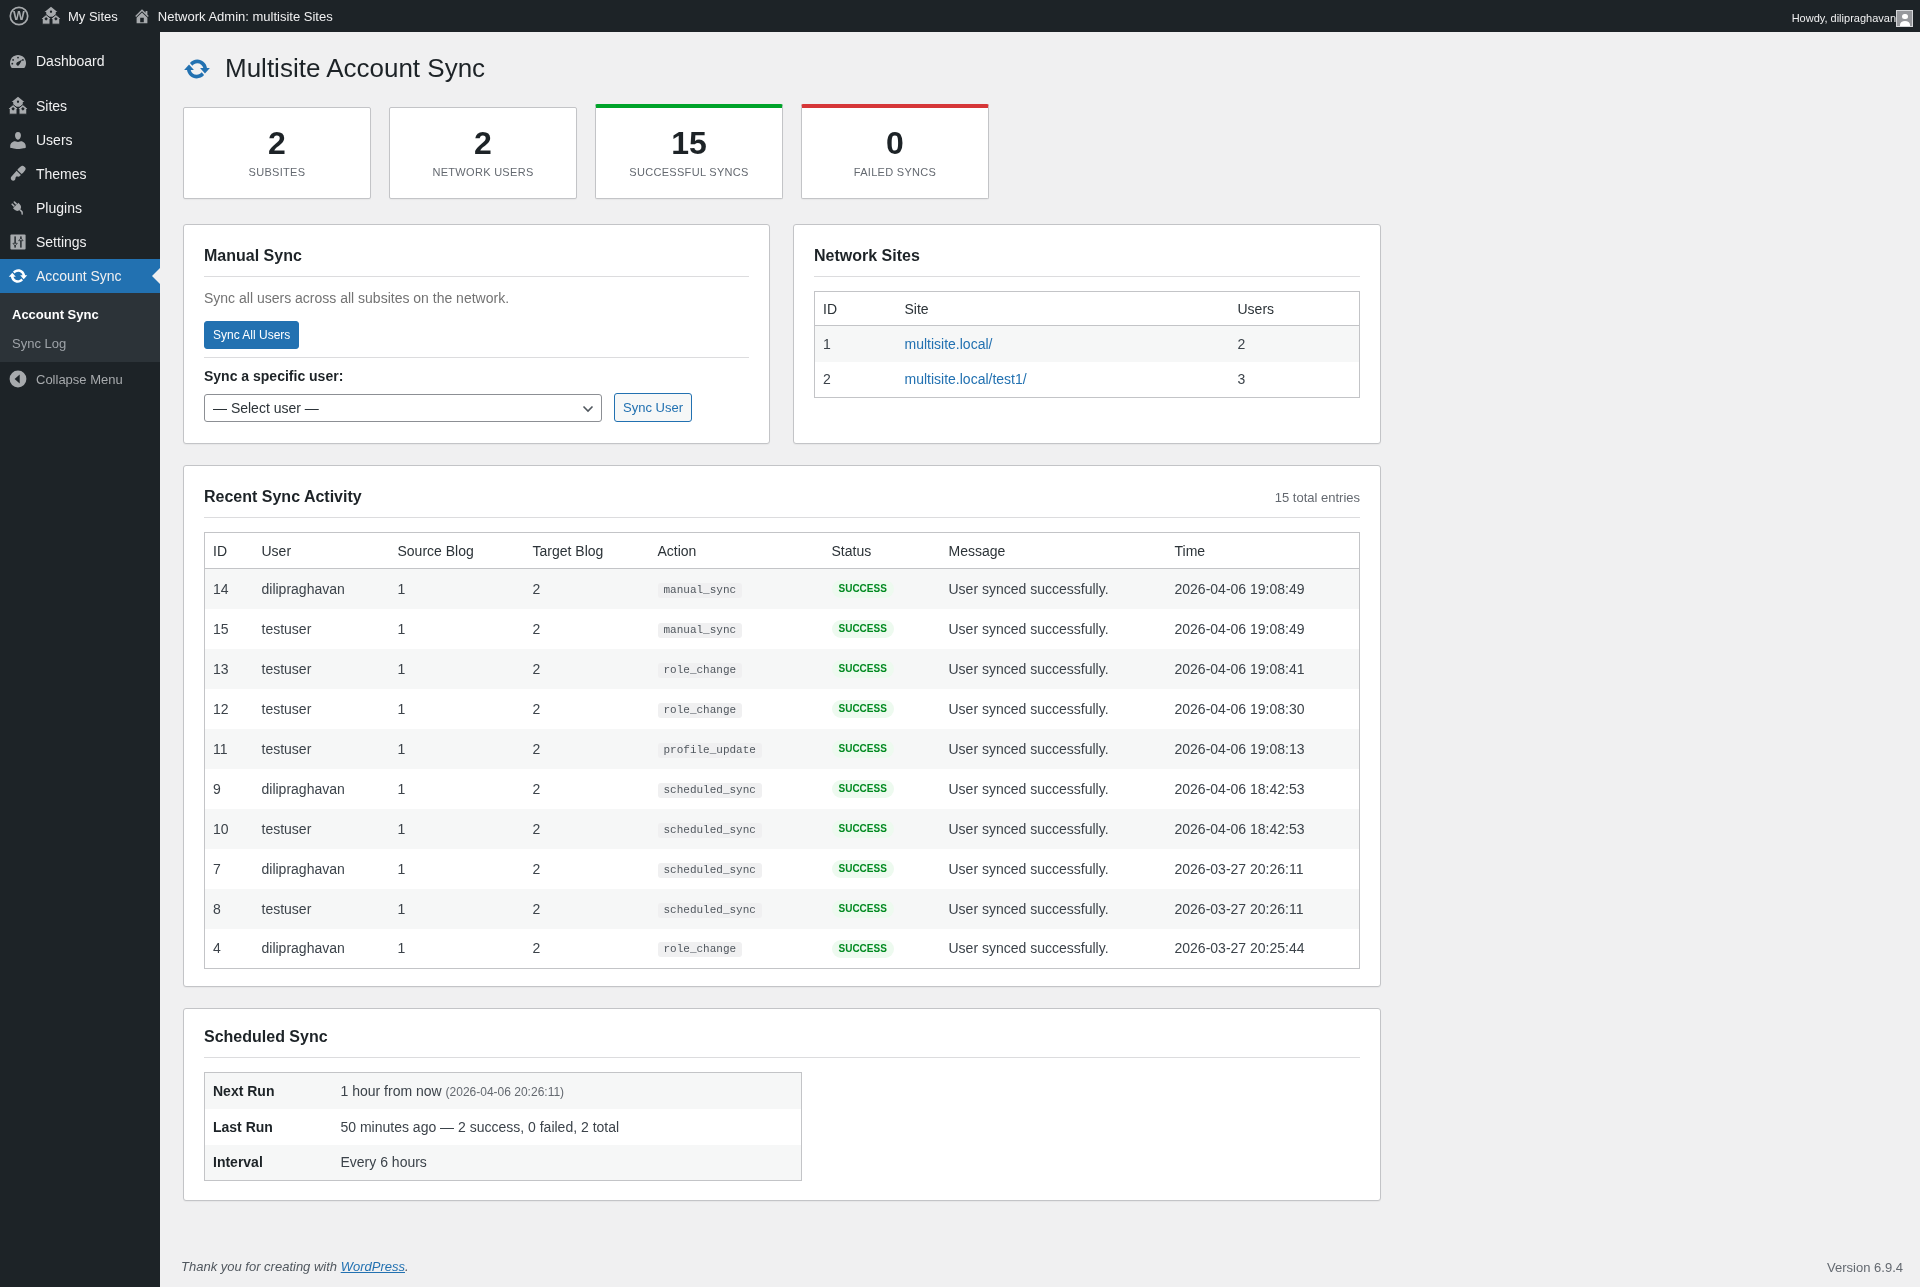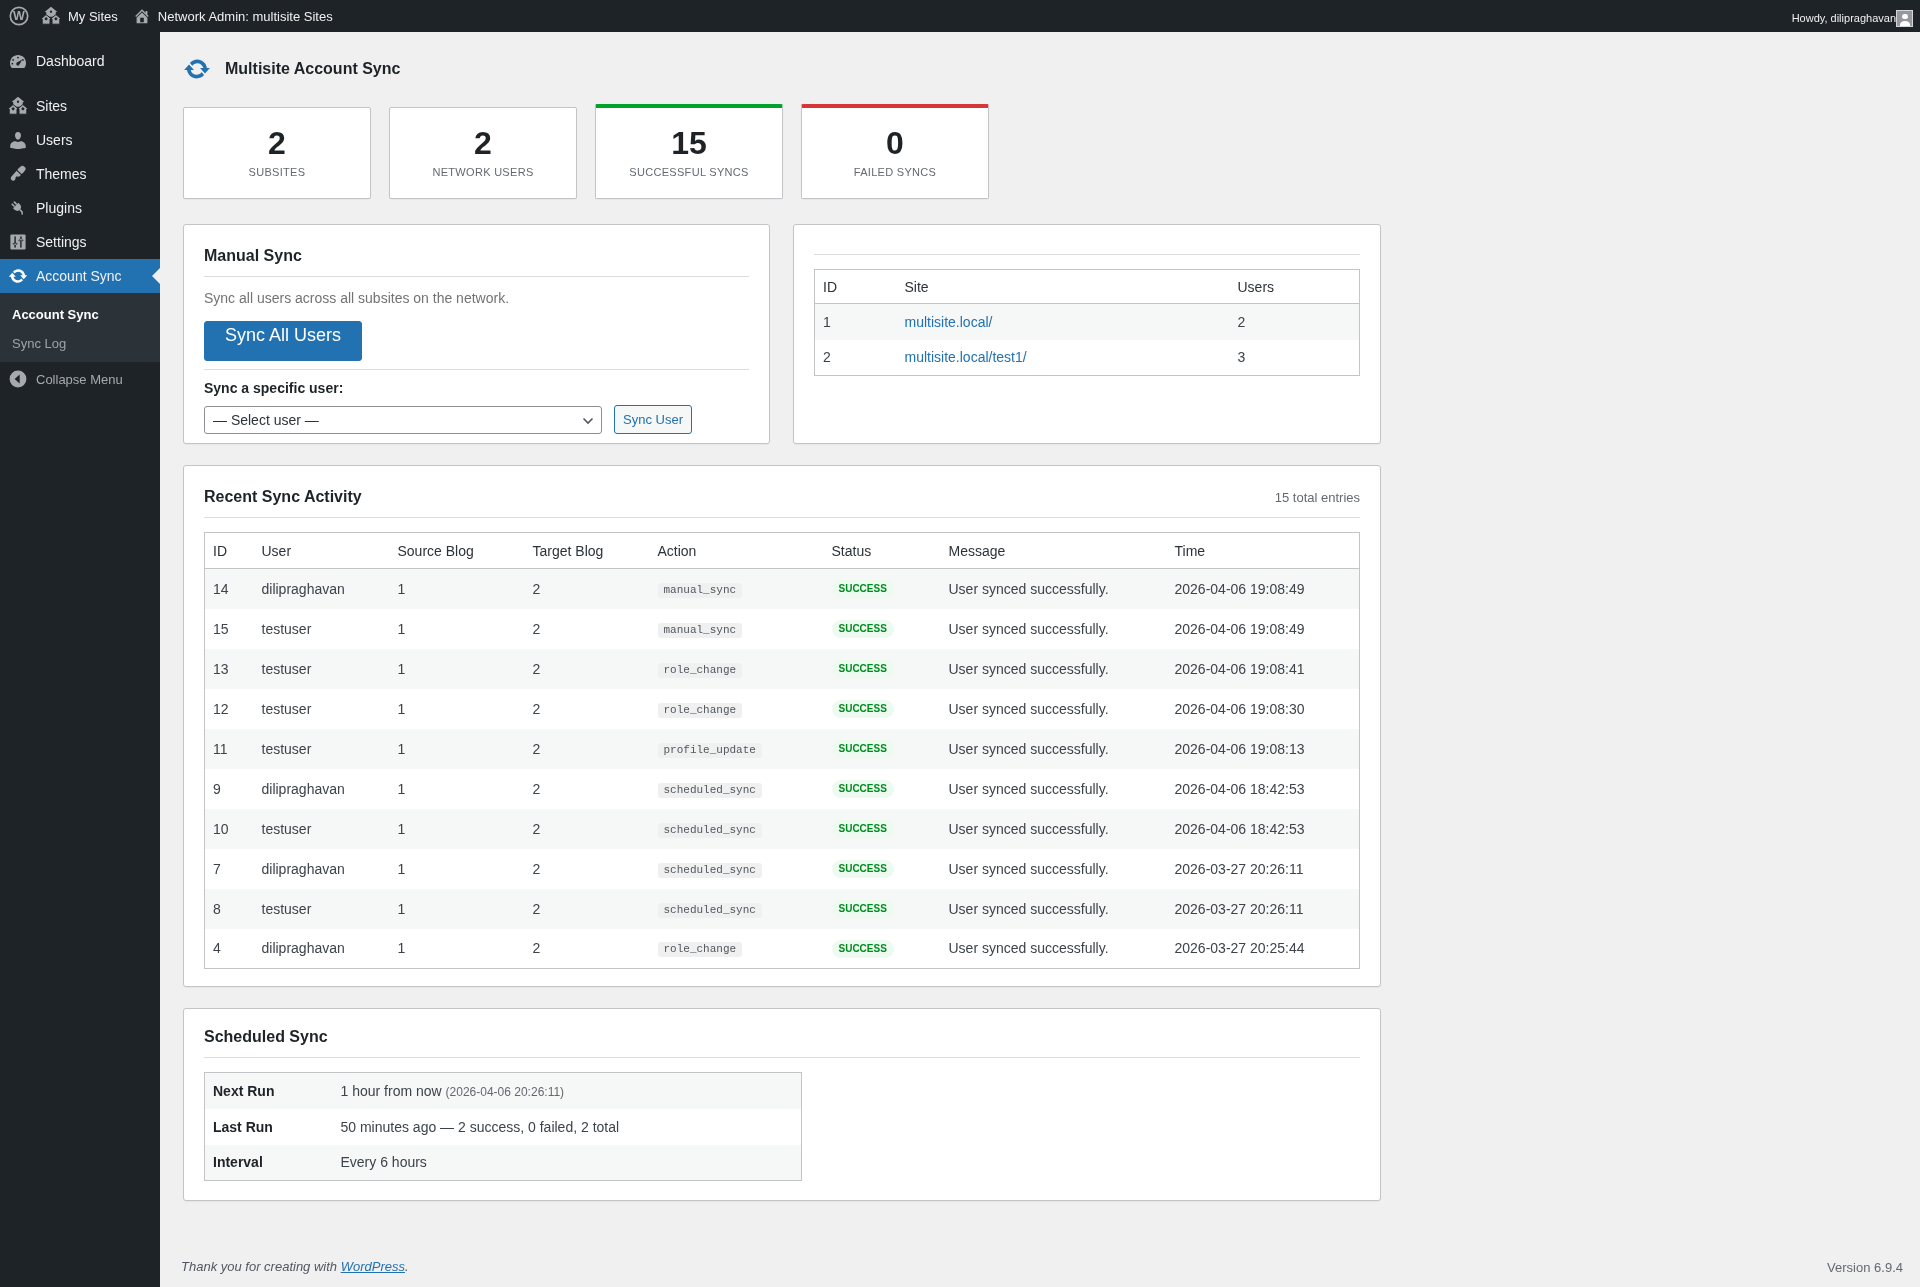--- a/index.html
+++ b/index.html
@@ -19,41 +19,41 @@
 .msep{height:11px}
 .cur{background:#2271b1;position:relative}
 .cur:after{content:"";position:absolute;right:0;top:50%;margin-top:-8px;border:8px solid transparent;border-right-color:#f0f0f1}
 .submenu{background:#2c3338;padding:7px 0 4px;font-size:13px}
 .submenu div{height:29px;line-height:29px;padding-left:12px;color:#9ea3a8}
 .submenu div.on{color:#fff;font-weight:bold}
 .collapse{margin-top:0}
 .collapse .mitem{color:#a7aaad;font-size:13px}
 
 .pagetitle{position:absolute;left:183px;top:54px;display:flex;align-items:center;z-index:10}
-.pagetitle h1{font-size:16px;font-weight:700;color:#1d2327;margin-left:14px;line-height:29px}
+.pagetitle h1{font-size:26px;font-weight:400;color:#1d2327;margin-left:14px;line-height:29px}
 
 .cards{position:absolute;left:183px;top:104px;display:flex;gap:18px;z-index:10}
 .card{width:188px;height:92px;margin-top:3px;background:#fff;border:1px solid #c3c4c7;border-radius:2px;text-align:center;box-shadow:0 1px 1px rgba(0,0,0,.04)}
 .card.g{margin-top:0;height:95px;border-top:4px solid #00a32a}
 .card.r{margin-top:0;height:95px;border-top:4px solid #d63638}
 .card .num{margin-top:19px;font-size:32px;font-weight:700;color:#1d2327;line-height:32px}
 .card .lbl{margin-top:7px;font-size:11px;color:#646970;letter-spacing:.3px}
 
 .panel{position:absolute;background:#fff;border:1px solid #c3c4c7;border-radius:3px;box-shadow:0 1px 1px rgba(0,0,0,.04);z-index:10}
 #ms{left:183px;top:224px;width:587px;height:220px;padding:20px}
 #ns{left:793px;top:224px;width:588px;height:220px;padding:20px}
 #rsa{left:183px;top:465px;width:1198px;height:522px;padding:20px}
 #ss{left:183px;top:1008px;width:1198px;height:193px;padding:17px 20px 20px}
 h2.ph{font-size:16px;line-height:22px;color:#1d2327;font-weight:700}
 .phr{border:0;border-top:1px solid #dcdcde;margin:9px 0 0}
 .phead{display:flex;justify-content:space-between;align-items:center}
 .phead .tot{font-size:13px;color:#646970;font-weight:400}
 
 #ms p{margin-top:12px;font-size:14px;color:#737373;line-height:19px}
-.btnp{display:inline-block;margin-top:13px;background:#2271b1;border:1px solid #2271b1;color:#fff;border-radius:3px;padding:0 20px;height:40px;line-height:26px;font-size:18px}
+.btnp{display:inline-block;margin-top:13px;background:#2271b1;border:1px solid #2271b1;color:#fff;border-radius:3px;padding:0 8px;height:28px;line-height:26px;font-size:12px}
 #ms .hr2{border:0;border-top:1px solid #dcdcde;margin:8px 0 0}
 #ms label{display:block;margin-top:10px;font-size:14px;font-weight:700;color:#1d2327;line-height:16px}
 .selrow{margin-top:9px;display:flex;align-items:flex-end}
 .sel{width:398px;height:28px;border:1px solid #8c8f94;border-radius:3px;background:#fff;position:relative;font-size:14px;color:#2c3338;line-height:26px;padding-left:8px}
 .sel svg{position:absolute;right:7px;top:8px}
 .btns{display:inline-block;margin-left:12px;background:#f6f7f7;border:1px solid #2271b1;color:#2271b1;border-radius:3px;padding:0 8px;height:29px;line-height:27px;font-size:13px}
 
 table{border-collapse:collapse;width:100%;margin-top:14px;font-size:14px;color:#3c434a;table-layout:fixed}
 table{border:1px solid #c3c4c7}
 th{font-weight:400;text-align:left;color:#2c3338;border-bottom:1px solid #c3c4c7;padding:0 8px;height:36px}
@@ -212,20 +212,21 @@
   <label>Sync a specific user:</label>
   <div class="selrow">
     <div class="sel">— Select user —<svg width="12" height="12" viewBox="0 0 12 12">
           <path d="M1.5 3.5 6 8l4.5-4.5" fill="none" stroke="#50575e" stroke-width="1.6"></path>
         </svg></div>
     <span class="btns">Sync User</span>
   </div>
 </div>
 
 <div class="panel" id="ns">
+  <h2 class="ph">Network Sites</h2>
   <hr class="phr">
   <table class="wtab">
     <colgroup>
         <col style="width:82px">
         <col style="width:333px">
         <col>
       </colgroup>
     <tbody>
         <tr>
           <th>ID</th>

